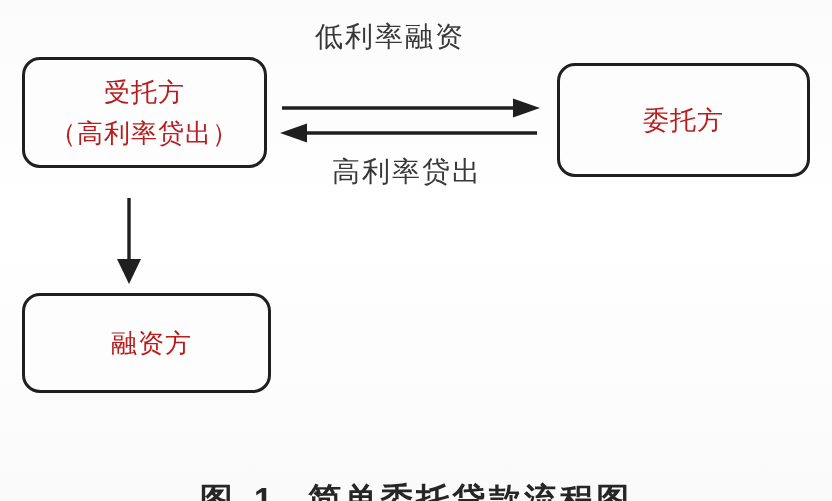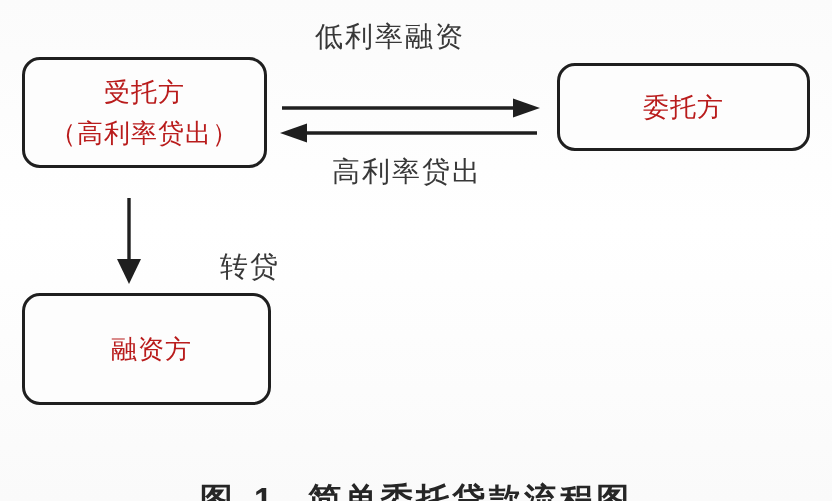--- a/index.html
+++ b/index.html
@@ -32,22 +32,22 @@
     flex-direction: column;
     align-items: center;
     justify-content: center;
     text-align: center;
     font-size: 26px;
     line-height: 41px;
     letter-spacing: 1px;
     color: #b91c1c;
   }
   .node-trustee   { left: 22px;  top: 57px;  width: 245px; height: 111px; }
-  .node-principal { left: 557px; top: 63px;  width: 253px; height: 88px; }
-  .node-financier { left: 22px;  top: 293px; width: 249px; height: 112px; padding-left: 10px; }
+  .node-principal { left: 557px; top: 63px;  width: 253px; height: 114px; }
+  .node-financier { left: 22px;  top: 293px; width: 249px; height: 100px; padding-left: 10px; }
   .edge-label {
     position: absolute;
     font-size: 28px;
     letter-spacing: 2px;
     color: #383838;
     text-align: center;
     white-space: nowrap;
   }
   .label-low-rate   { left: 280px; top: 18px;  width: 220px; }
   .label-high-lend  { left: 297px; top: 153px; width: 220px; }
@@ -96,20 +96,19 @@
   <div class="node node-financier">
     <span>融资方</span>
   </div>
 
   <div class="edge-label label-low-rate">低利率融资</div>
 
   <div class="edge-label label-high-lend">高利率贷出</div>
 
   <div class="edge-label label-relend">
     <br>
-    <span>转贷</span>
   </div>
 
   <div class="caption">
     <span class="prefix">图 1</span><span>简单委托贷款流程图</span>
   </div>
 
 </div>
 
 </body></html>

